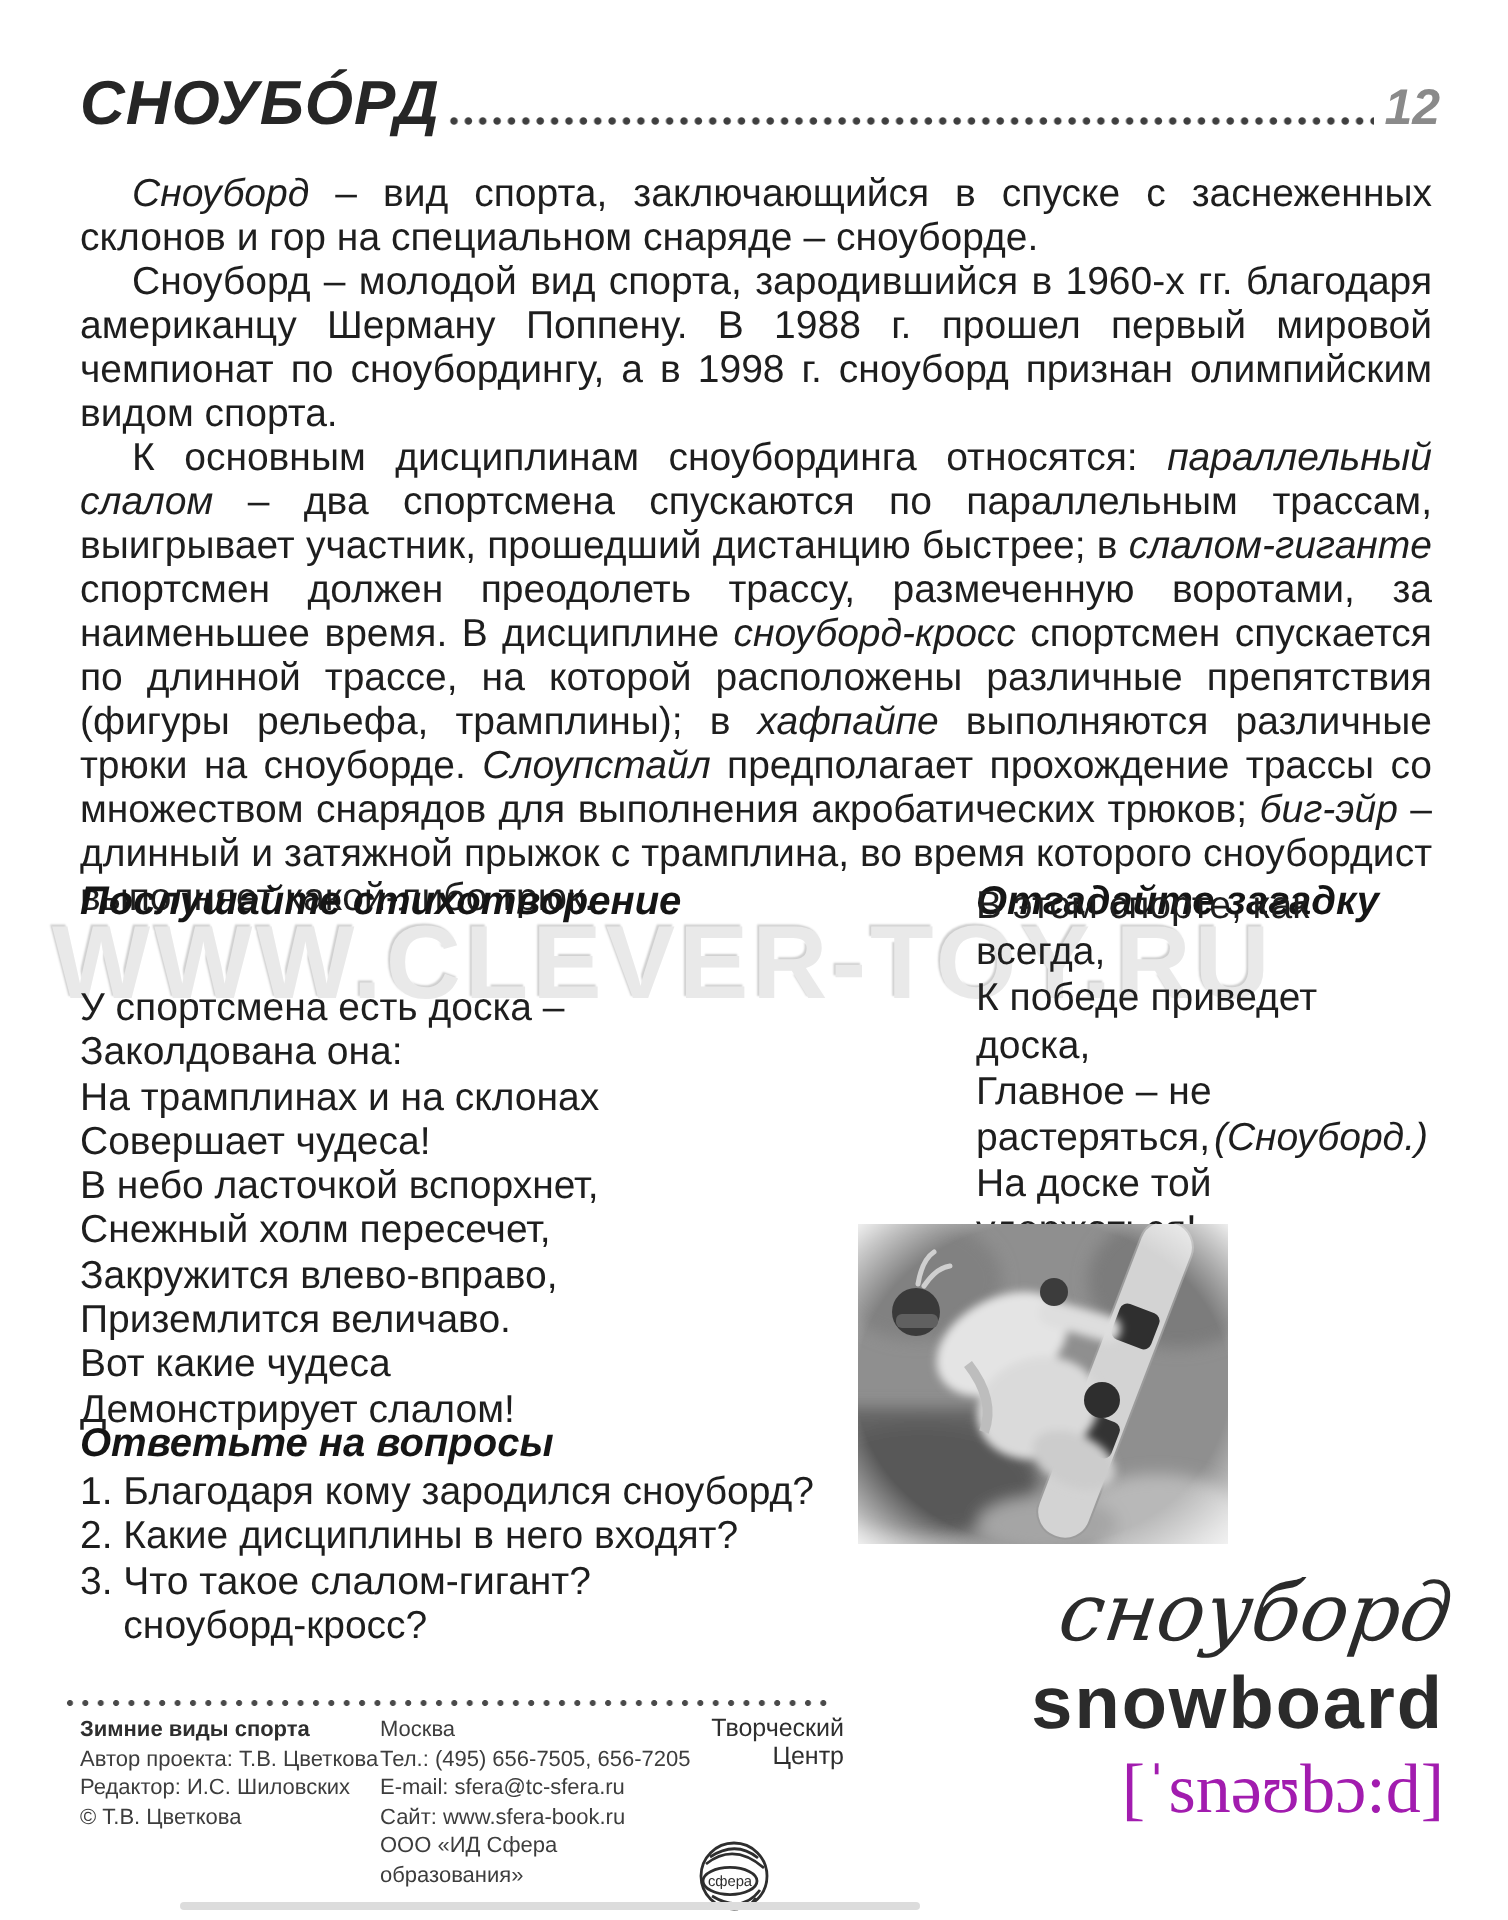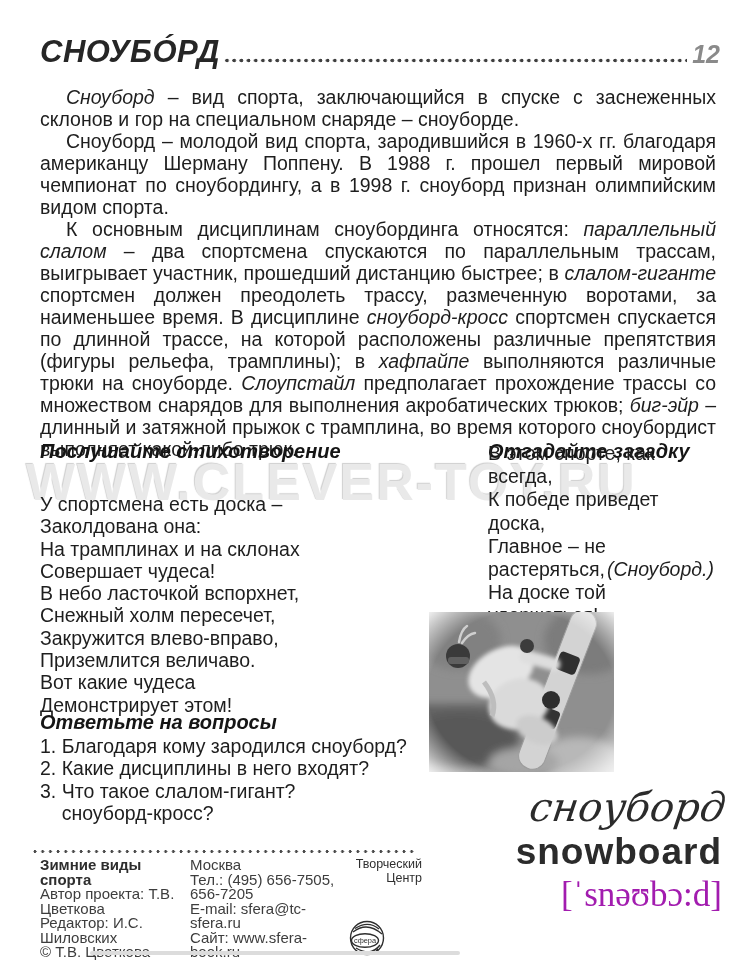--- a/index.html
+++ b/index.html
@@ -47,21 +47,21 @@
   .wordcard{position:absolute;left:430px;top:782px;width:292px;text-align:right;z-index:2;}
   .word-script{font-family:"DejaVu Serif",serif;font-style:italic;font-size:40px;line-height:50px;
                color:#2b2b2b;transform:skewX(-8deg);transform-origin:right bottom;}
   .word-eng{font-size:37px;font-weight:bold;line-height:40px;letter-spacing:1px;color:#2b2b2b;}
   .word-ipa{font-family:Liberation Serif, serif;font-size:35px;line-height:45px;color:#a21caf;}
 
   
   .footer-dots{position:absolute;left:33px;top:849px;width:384px;height:5px;z-index:2;
                background-image:radial-gradient(circle at 2px 2.5px,#4a4a4a 1.3px,transparent 1.7px);
                background-size:7.7px 5px;background-repeat:repeat-x;}
-  .fcol{position:absolute;font-size:15px;line-height:14.5px;color:#3d3d3d;z-index:2;}
+  .fcol{position:absolute;font-size:11px;line-height:14.5px;color:#3d3d3d;z-index:2;}
   .fcol1{left:40px;top:858px;width:150px;}
   .fcol2{left:190px;top:858px;width:160px;}
   .fcol1 .bold{font-weight:bold;color:#2e2e2e;}
   .flogo-text{left:336px;top:857px;width:86px;text-align:right;font-size:12.5px;line-height:14px;color:#2e2e2e;}
   .flogo-badge{position:absolute;left:347px;top:919px;width:40px;height:38px;z-index:2;}
 
   
   .scan-artifact{position:absolute;left:90px;top:951px;width:370px;height:4px;background:#dcdcdc;
                  border-radius:2px;z-index:2;}
 </style>
@@ -88,21 +88,21 @@
   <div class="lines poem-lines">
       <div class="tline">У спортсмена есть доска –</div>
       <div class="tline">Заколдована она:</div>
       <div class="tline">На трамплинах и на склонах</div>
       <div class="tline">Совершает чудеса!</div>
       <div class="tline">В небо ласточкой вспорхнет,</div>
       <div class="tline">Снежный холм пересечет,</div>
       <div class="tline">Закружится влево-вправо,</div>
       <div class="tline">Приземлится величаво.</div>
       <div class="tline">Вот какие чудеса</div>
-      <div class="tline">Демонстрирует этом!</div>
+      <div class="tline">Демонстрирует слалом!</div>
     </div>
 
   <div class="sec-head riddle-head">Отгадайте загадку</div>
   <div class="lines riddle-lines">
       <div class="tline">В этом спорте, как всегда,</div>
       <div class="tline">К победе приведет доска,</div>
       <div class="tline">Главное – не растеряться,</div>
       <div class="tline">На доске той удержаться!</div>
     </div>
   <div class="riddle-answer">(Сноуборд.)</div>

